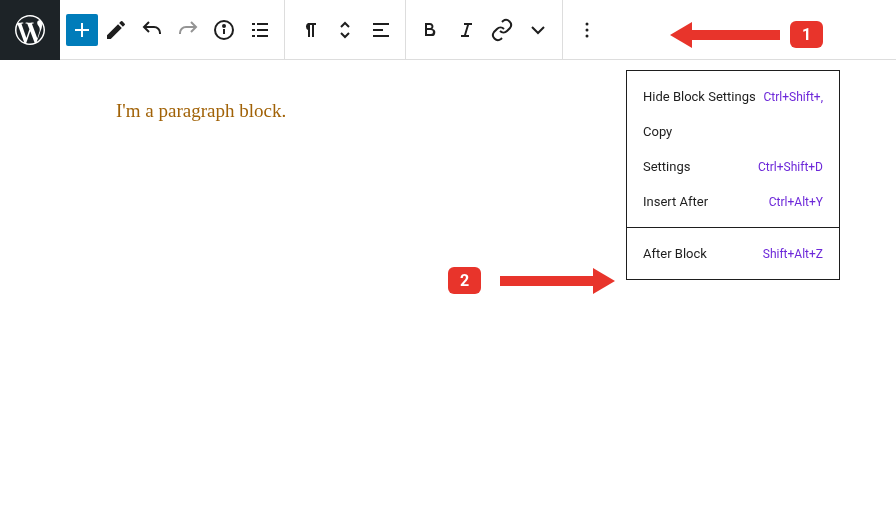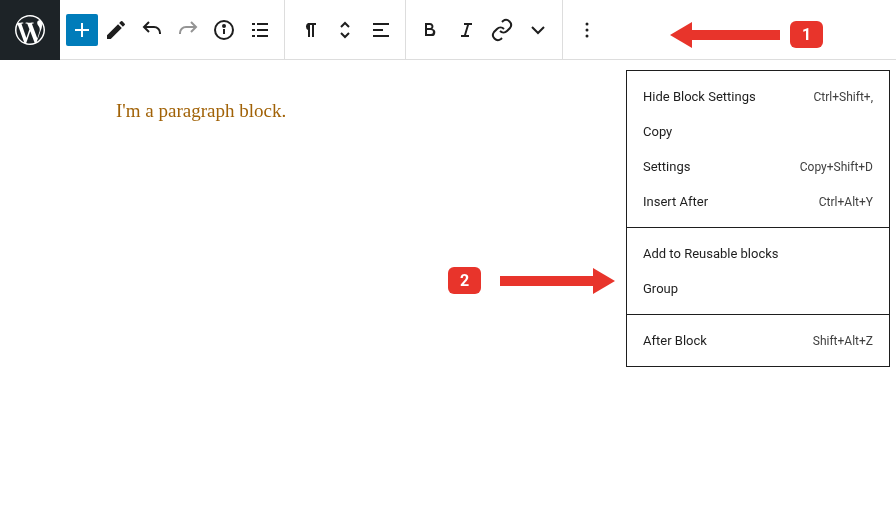--- a/index.html
+++ b/index.html
@@ -11,25 +11,25 @@
 
     .toolbar { display: flex; align-items: center; border-bottom: 1px solid #ddd; flex: 1; background: #fff; }
     .tgroup { display: flex; align-items: center; height: 100%; border-right: 1px solid #ddd; padding: 0 6px; }
     .tbtn { width: 36px; height: 36px; display: flex; align-items: center; justify-content: center; background: none; border: none; cursor: pointer; border-radius: 2px; color: #1e1e1e; }
     .tbtn svg { width: 24px; height: 24px; }
     .tbtn.add { background: #007cba; color: #fff; width: 32px; height: 32px; border-radius: 2px; }
     .tbtn.dim { color: #949494; }
 
     .canvas { padding: 40px 0 0 116px; font-family: Georgia, 'Times New Roman', serif; font-size: 19px; color: #a16207; }
 
-    .menu { position: absolute; top: 70px; left: 626px; width: 264px; background: #fff; border: 1px solid #1e1e1e; }
+    .menu { position: absolute; top: 70px; left: 626px; width: 214px; background: #fff; border: 1px solid #1e1e1e; }
     .menu-section { border-top: 1px solid #1e1e1e; padding: 8px 0; }
     .menu-section:first-child { border-top: none; }
     .menu-item { display: flex; justify-content: space-between; align-items: center; padding: 10px 16px; font-size: 13px; cursor: pointer; }
-    .menu-item .shortcut { color: #404040; font-size: 12px; }
+    .menu-item .shortcut { color: #6d28d9; font-size: 12px; }
 
     .callout { position: absolute; background: #e8342b; color: #fff; font-weight: bold; font-size: 16px; border-radius: 6px; padding: 4px 12px; display:flex; align-items:center; justify-content:center;}
     .arrow { position: absolute; }
     .arrow-line { background: #e8342b; height: 10px; position: absolute; }
     .arrow-head { width: 0; height: 0; position: absolute; }
   </style>
 </head>
 <body>
 
 <div class="topbar">
@@ -144,35 +144,25 @@
     <div class="menu-item">
         <span>Hide Block Settings</span>
         <span class="shortcut">Ctrl+Shift+,</span>
       </div>
     <div class="menu-item">
         <span>Copy</span>
         <span class="shortcut"></span>
       </div>
     <div class="menu-item">
         <span>Settings</span>
-        <span class="shortcut">Copy+Shift+D</span>
+        <span class="shortcut">Ctrl+Shift+D</span>
       </div>
     <div class="menu-item">
         <span>Insert After</span>
         <span class="shortcut">Ctrl+Alt+Y</span>
-      </div>
-  </div>
-  <div class="menu-section">
-    <div class="menu-item">
-        <span>Add to Reusable blocks</span>
-        <span class="shortcut"></span>
-      </div>
-    <div class="menu-item">
-        <span>Group</span>
-        <span class="shortcut"></span>
       </div>
   </div>
   <div class="menu-section">
     <div class="menu-item">
         <span>After Block</span>
         <span class="shortcut">Shift+Alt+Z</span>
       </div>
   </div>
 </div>
 

